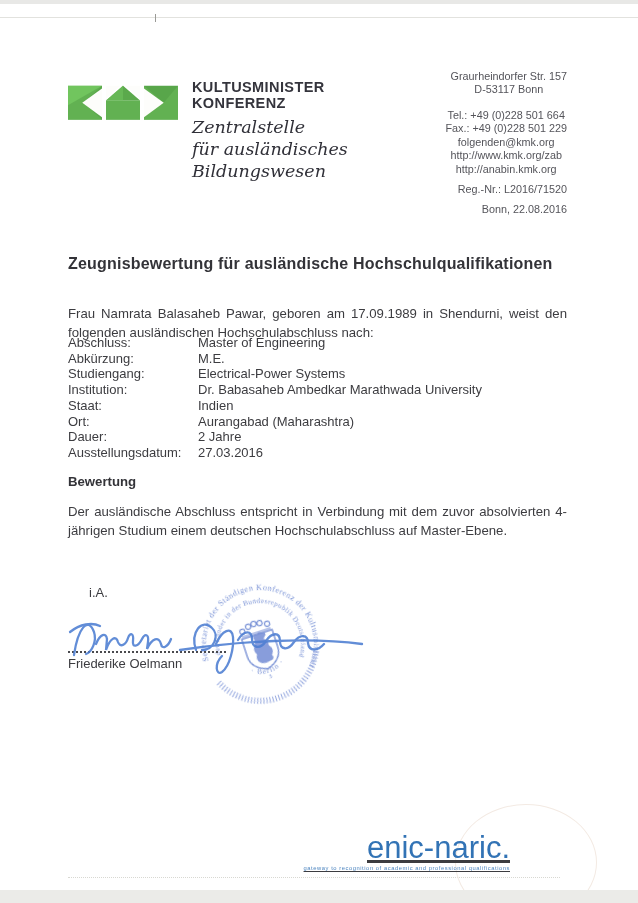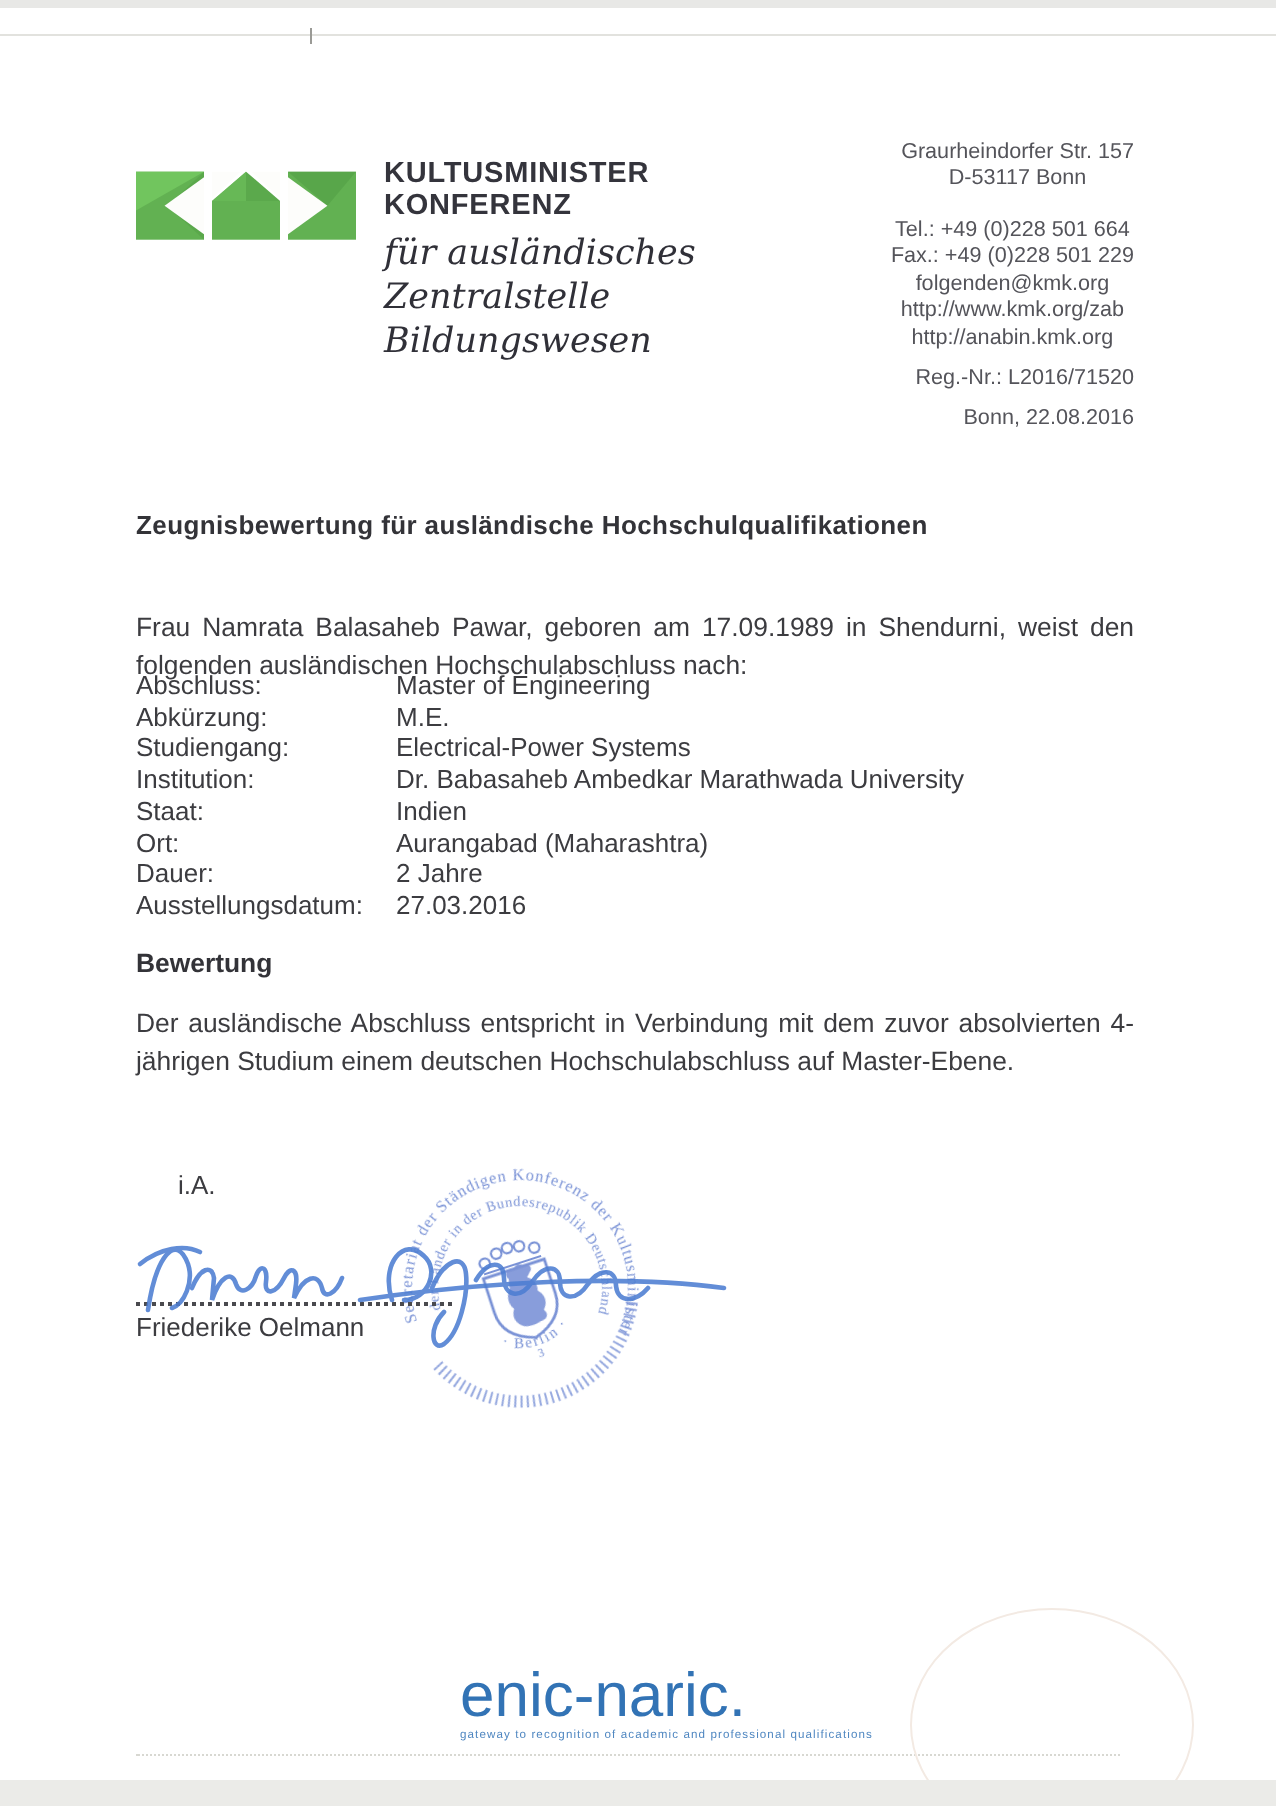--- a/index.html
+++ b/index.html
@@ -19,36 +19,36 @@
   .logo{left:68px;top:80px;width:112px;height:36px;display:flex;gap:4px;}
   .logo svg{display:block;}
   .org-name{left:192px;top:76px;font-weight:bold;font-size:14.5px;line-height:15.5px;letter-spacing:.4px;color:#34343c;}
   .org-sub{left:192px;top:112px;font-family:"DejaVu Serif",serif;font-style:italic;font-size:17.5px;line-height:22px;color:#303038;}
   .addr{right:71px;text-align:center;font-size:10.8px;line-height:13.4px;color:#54545a;}
   .addr-block1{top:66px;}
   .addr-block2{top:105px;}
   .addr-reg{top:179px;}
   .addr-date{top:199px;}
   
-  .doc-title{left:68px;top:251px;font-size:13px;font-weight:bold;letter-spacing:.2px;color:#333338;text-align:center;}
+  .doc-title{left:68px;top:251px;font-size:16px;font-weight:bold;letter-spacing:.2px;color:#333338;text-align:center;}
   .para{left:68px;width:499px;font-size:13.2px;line-height:19.4px;text-align:justify;text-align-last:left;color:#3c3c40;}
   .intro{top:300px;}
   .fields{left:68px;top:331px;width:499px;font-size:13px;line-height:15.7px;}
   .frow{display:flex;}
   .flabel{width:130px;flex:0 0 130px;}
   .heading2{left:68px;top:470px;font-size:13.2px;font-weight:bold;color:#333338;}
   .bewertung{top:498px;}
   .ia{left:68px;top:581px;font-size:13px;padding-left:21px;}
   
   .sig-dotline{left:68px;top:647px;width:158px;height:0;border-top:2px dotted #4a4a4e;}
   .sig-name{left:68px;top:652px;font-size:13px;color:#3c3c40;text-align:center;}
   .stamp-svg{left:190px;top:570px;}
   .sig-svg{left:58px;top:598px;}
   
-  .enic{left:230px;top:828px;width:280px;text-align:left;}
+  .enic{left:230px;top:828px;width:280px;text-align:right;text-decoration:underline;}
   .enic-word{font-size:31px;letter-spacing:0px;color:#3273b5;line-height:32px;}
   .enic-tag{font-size:5.8px;letter-spacing:.55px;color:#4e86c0;margin-top:1px;}
 </style>
 </head>
 <body>
 
 <div class="page">
 
   <div class="abs top-rule"></div>
   <div class="abs top-tick"></div>
@@ -76,22 +76,22 @@
       <polygon points="0,5 100,5 58,55" fill="#4d9840" opacity="0.45"></polygon>
       <polygon points="0,13 58,55 0,97" fill="#fdfdfb"></polygon>
     </svg>
   </div>
 
   <div class="abs org-name">
     <div>KULTUSMINISTER</div>
     <div>KONFERENZ</div>
   </div>
   <div class="abs org-sub">
+    <div>Zentralstelle</div>
     <div>für ausländisches</div>
-    <div>Zentralstelle</div>
     <div>Bildungswesen</div>
   </div>
 
   <div class="abs addr addr-block1">
     <div>Graurheindorfer Str. 157</div>
     <div>D-53117 Bonn</div>
   </div>
   <div class="abs addr addr-block2">
     <div>Tel.: +49 (0)228 501 664</div>
     <div>Fax.: +49 (0)228 501 229</div>

